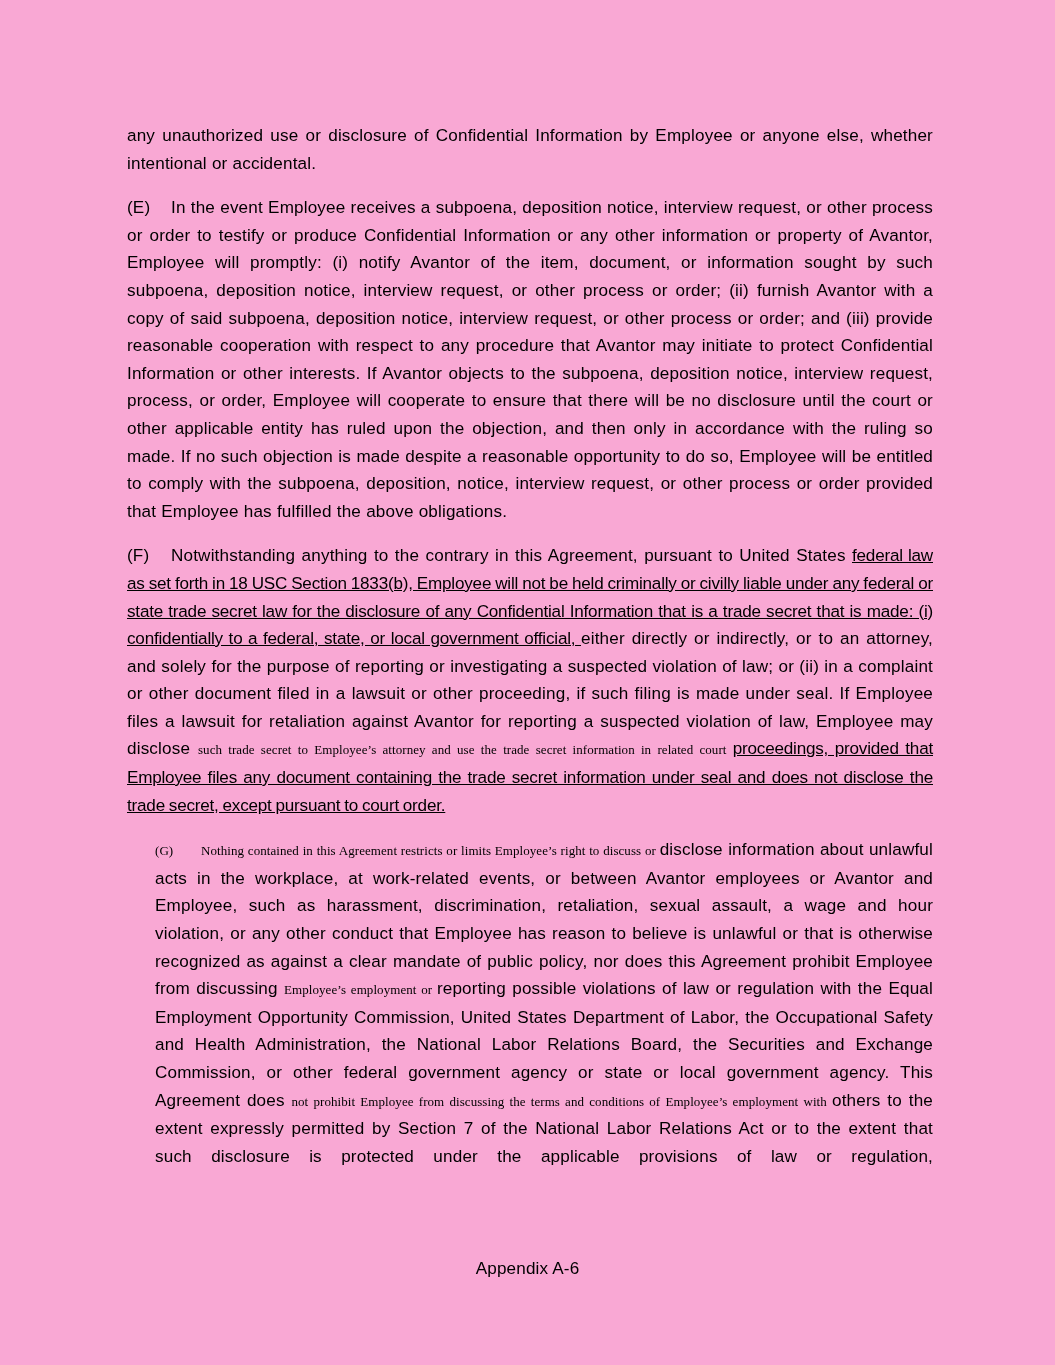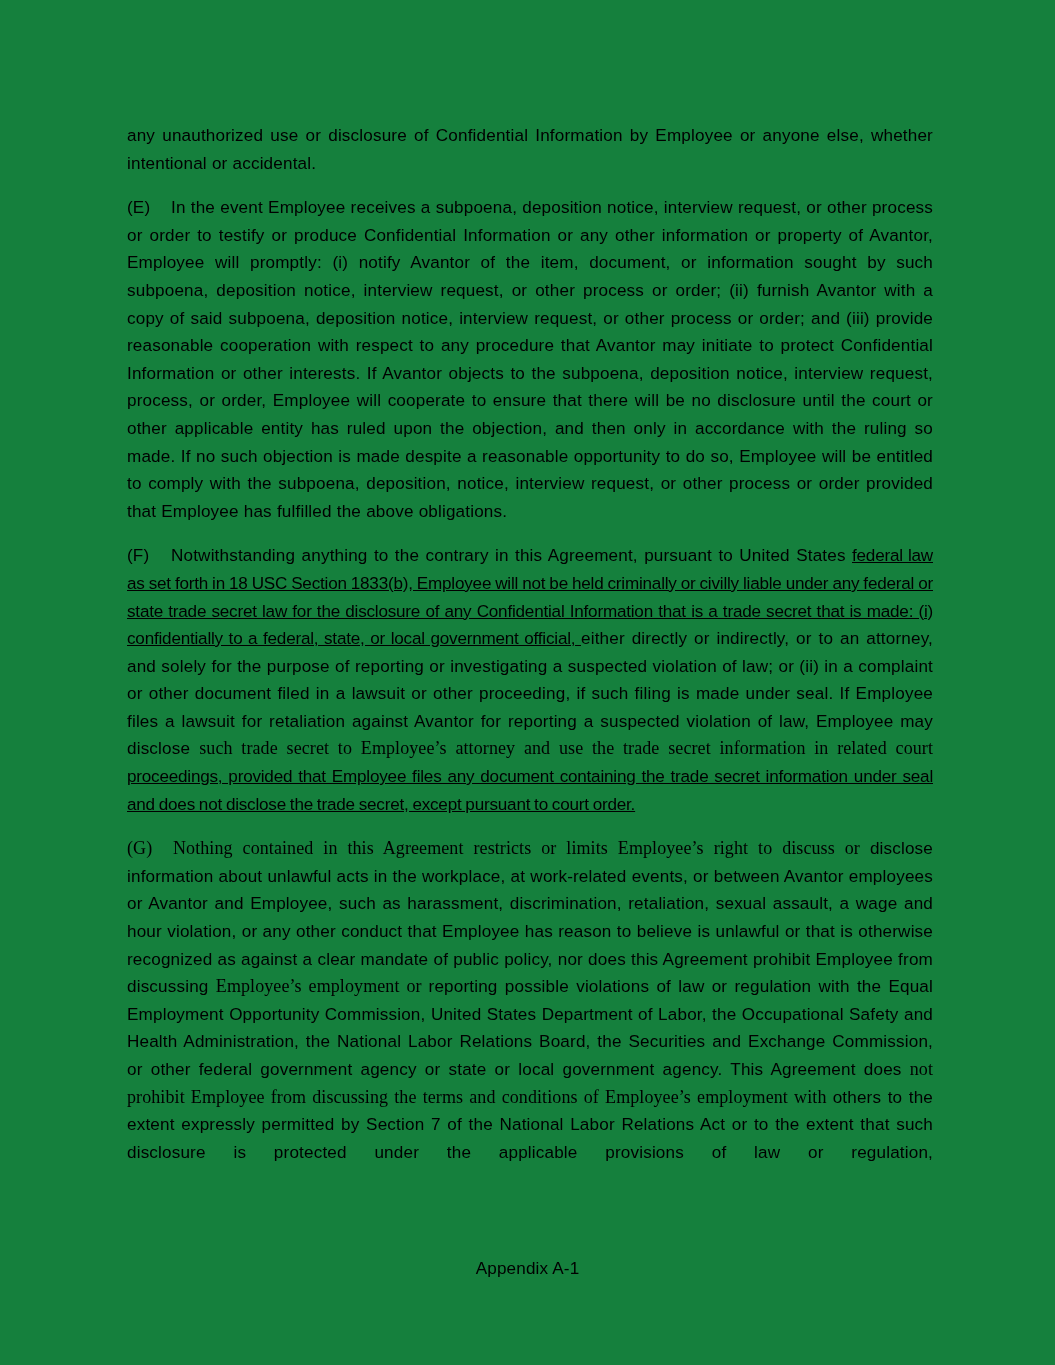--- a/index.html
+++ b/index.html
@@ -12,21 +12,21 @@
     height: 1365px;
     font-family: "Liberation Sans", sans-serif;
     color: #000000;
     -webkit-font-smoothing: none;
   }
 
   #page {
     position: relative;
     width: 1055px;
     height: 1365px;
-    background: #15803d;
+    background: #f9a8d4;
     overflow: hidden;
   }
 
   .doc-body {
     position: absolute;
     left: 127px;
     top: 122px;
     width: 806px;
   }
 
@@ -37,32 +37,32 @@
     font-size: 17.1px;
     line-height: 27.6px;
     font-family: "Liberation Sans", sans-serif;
     letter-spacing: 0.01em;
     word-spacing: 0.01em;
     hyphens: none;
   }
   .para:last-of-type { margin-bottom: 0; }
 
   
-  .para.justify-last { text-align-last: justify; }
+  .para.justify-last { text-align-last: justify; margin-left: 28px; }
 
   .marker {
     display: inline-block;
     min-width: 44px;
   }
   .marker.serif { font-family: "Liberation Serif", serif; min-width: 46px; }
 
   
   .serif {
     font-family: "Liberation Serif", serif;
-    font-size: 18px;
+    font-size: 13px;
     letter-spacing: 0.005em;
   }
 
   
   .tight { letter-spacing: -0.012em; word-spacing: -0.04em; text-decoration: underline; }
 
   .footer {
     position: absolute;
     left: 0;
     top: 1255px;
@@ -84,15 +84,15 @@
     <p class="para"><span>any unauthorized use or disclosure of Confidential Information by Employee or anyone else, whether intentional or accidental.</span></p>
 
     <p class="para"><span class="marker">(E)</span><span>In the event Employee receives a subpoena, deposition notice, interview request, or other process or order to testify or produce Confidential Information or any other information or property of Avantor, Employee will promptly: (i) notify Avantor of the item, document, or information sought by such subpoena, deposition notice, interview request, or other process or order; (ii) furnish Avantor with a copy of said subpoena, deposition notice, interview request, or other process or order; and (iii) provide reasonable cooperation with respect to any procedure that Avantor may initiate to protect Confidential Information or other interests. If Avantor objects to the subpoena, deposition notice, interview request, process, or order, Employee will cooperate to ensure that there will be no disclosure until the court or other applicable entity has ruled upon the objection, and then only in accordance with the ruling so made. If no such objection is made despite a reasonable opportunity to do so, Employee will be entitled to comply with the subpoena, deposition, notice, interview request, or other process or order provided that Employee has fulfilled the above obligations.</span></p>
 
     <p class="para"><span class="marker">(F)</span><span>Notwithstanding anything to the contrary in this Agreement, pursuant to United States </span><span class="tight">federal law as set forth in 18 USC Section 1833(b), Employee will not be held criminally or civilly liable under any federal or state trade secret law for the disclosure of any Confidential Information that is a trade secret that is made: (i) confidentially to a federal, state, or local government official, </span><span>either directly or indirectly, or to an attorney, and solely for the purpose of reporting or investigating a suspected violation of law; or (ii) in a complaint or other document filed in a lawsuit or other proceeding, if such filing is made under seal. If Employee files a lawsuit for retaliation against Avantor for reporting a suspected violation of law, Employee may disclose </span><span class="serif">such trade secret to Employee’s attorney and use the trade secret information in related court </span><span class="tight">proceedings, provided that Employee files any document containing the trade secret information under seal and does not disclose the trade secret, except pursuant to court order.</span></p>
 
     <p class="para justify-last"><span class="marker serif">(G)</span><span class="serif">Nothing contained in this Agreement restricts or limits Employee’s right to discuss or </span><span>disclose information about unlawful acts in the workplace, at work-related events, or between Avantor employees or Avantor and Employee, such as harassment, discrimination, retaliation, sexual assault, a wage and hour violation, or any other conduct that Employee has reason to believe is unlawful or that is otherwise recognized as against a clear mandate of public policy, nor does this Agreement prohibit Employee from discussing </span><span class="serif">Employee’s employment or </span><span>reporting possible violations of law or regulation with the Equal Employment Opportunity Commission, United States Department of Labor, the Occupational Safety and Health Administration, the National Labor Relations Board, the Securities and Exchange Commission, or other federal government agency or state or local government agency. This Agreement does </span><span class="serif">not prohibit Employee from discussing the terms and conditions of Employee’s employment with </span><span>others to the extent expressly permitted by Section 7 of the National Labor Relations Act or to the extent that such disclosure is protected under the applicable provisions of law or regulation,</span></p>
 
   </div>
 
-  <div class="footer"><span>Appendix A-1</span></div>
+  <div class="footer"><span>Appendix A-6</span></div>
 
 </div>
 
 </body></html>

